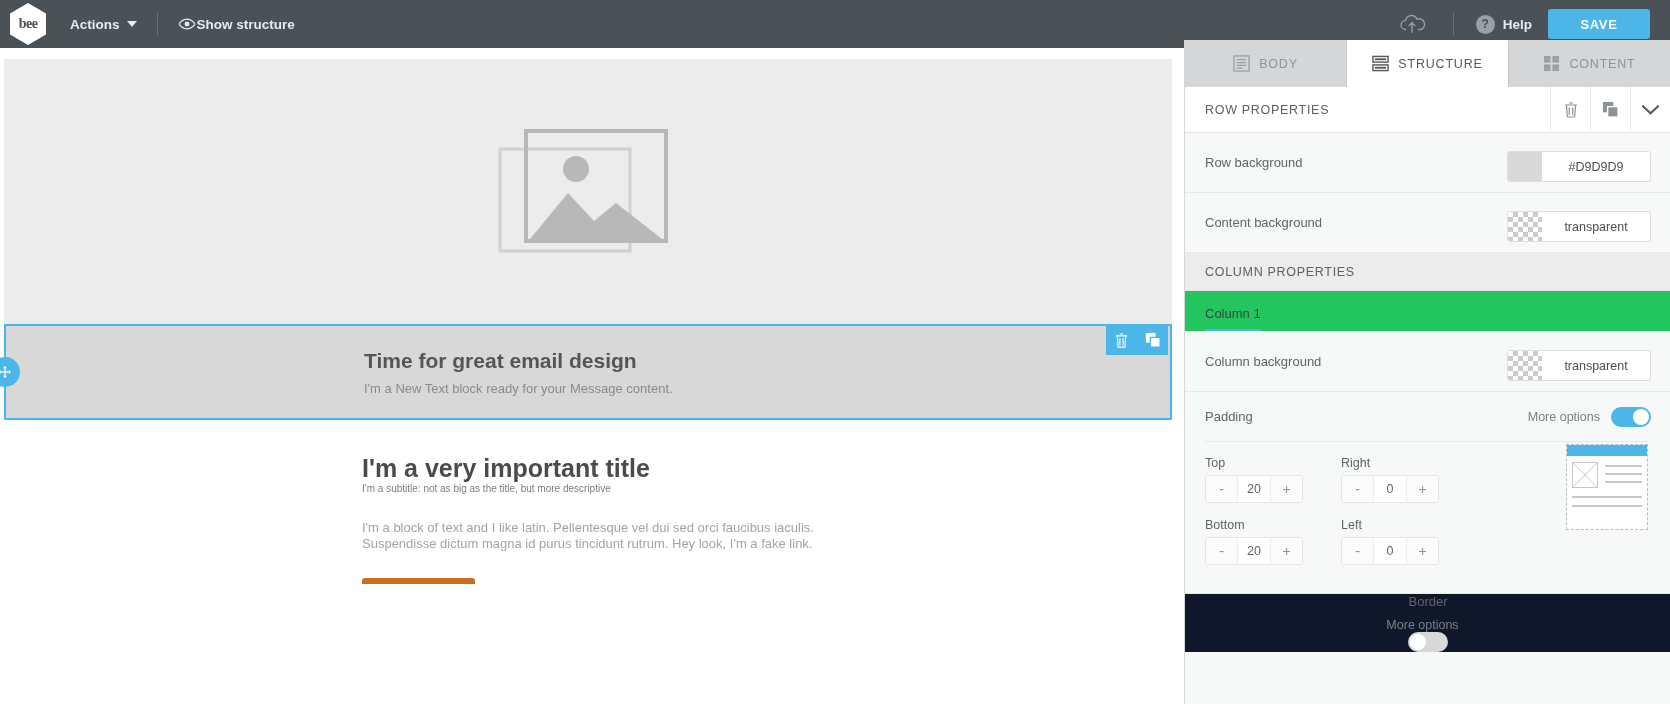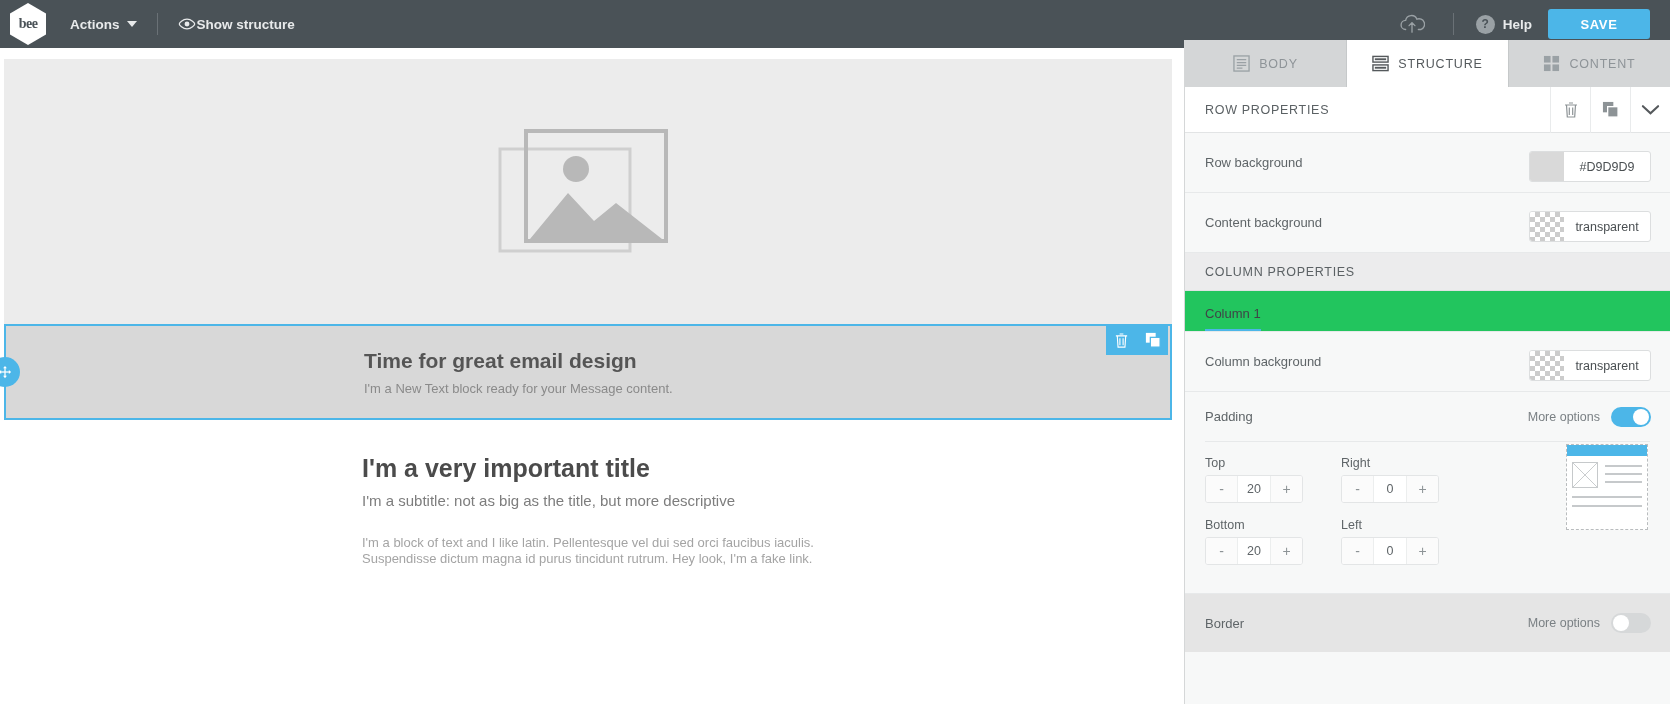--- a/index.html
+++ b/index.html
@@ -102,21 +102,21 @@
     position: absolute; left: -16px; top: 50%; transform: translateY(-50%);
     width: 30px; height: 30px; border-radius: 50%; background: #4cb6e8;
     display: flex; align-items: center; justify-content: center;
     cursor: move; z-index: 5;
   }
 
   .row-white { width: 1168px; background: #ffffff; padding: 34px 0 0 358px; }
   .big-title {
     font-size: 25px; font-weight: bold; color: #4b4b4b; line-height: 1.15;
   }
-  .subtitle { font-size: 15px; color: #7d7d7d; margin-top: 9px; }
+  .subtitle { font-size: 10px; color: #7d7d7d; }
   .paragraph {
     font-size: 13px; color: #a4a4a4; line-height: 1.25;
     margin-top: 26px; width: 452px;
   }
   .cta-btn {
     margin-top: 26px; width: 113px; height: 37px;
     background: #c9701f; color: #ffffff; border: none; border-radius: 3px;
     font-size: 14.5px; font-weight: bold; cursor: pointer;
     font-family: "Liberation Sans", sans-serif;
   }
@@ -151,21 +151,21 @@
     justify-content: center; cursor: pointer; border-left: 1px solid #e9ebec;
   }
 
   .prop-row {
     height: 60px; display: flex; align-items: center;
     padding: 0 19px 0 20px; border-bottom: 1px solid #e7e9ea;
     background: #f7f8f8;
   }
   .prop-label { font-size: 13px; color: #5f6568; flex: 1 1 auto; }
   .color-field {
-    display: flex; align-items: stretch; width: 122px; height: 31px;
+    display: flex; align-items: stretch; width: 144px; height: 31px;
     border: 1px solid #dcdedf; border-radius: 3px; background: #ffffff;
     overflow: hidden; cursor: pointer; margin-top: 8px;
   }
   .sw { width: 34px; flex: 0 0 34px; }
   .sw.grey { background: #d9d9d9; }
   .sw.checker {
     background-image:
       linear-gradient(45deg, #cccccc 25%, transparent 25%, transparent 75%, #cccccc 75%),
       linear-gradient(45deg, #cccccc 25%, transparent 25%, transparent 75%, #cccccc 75%);
     background-size: 10px 10px;
@@ -237,21 +237,21 @@
   }
   .pv-bar { height: 11px; background: #4cb6e8; }
   .pv-body { display: flex; gap: 7px; padding: 6px 5px 0 5px; }
   .pv-img { width: 26px; height: 26px; border: 1px solid #c6c9cb; position: relative; }
   .pv-lines { flex: 1 1 auto; display: flex; flex-direction: column; gap: 6px; padding-top: 3px; }
   .pv-line { height: 2px; background: #c6c9cb; }
   .pv-lines2 { padding: 8px 5px 0 5px; display: flex; flex-direction: column; gap: 7px; }
 
   .border-row {
     height: 58px; display: flex; align-items: center;
-    padding: 0 19px 0 20px; background: #e5e5e5;
+    padding: 0 19px 0 20px; background: #0f172a; flex-direction: column;
   }
 </style>
 </head>
 <body>
 
 <div class="app">
 
   <div class="topbar">
     <div class="logo-wrap">
       <div class="bee-logo">

